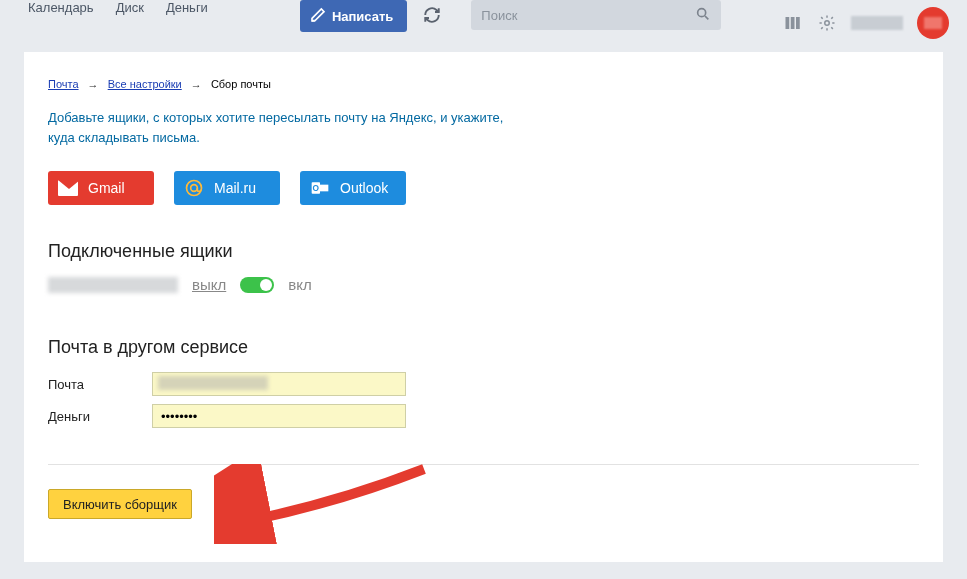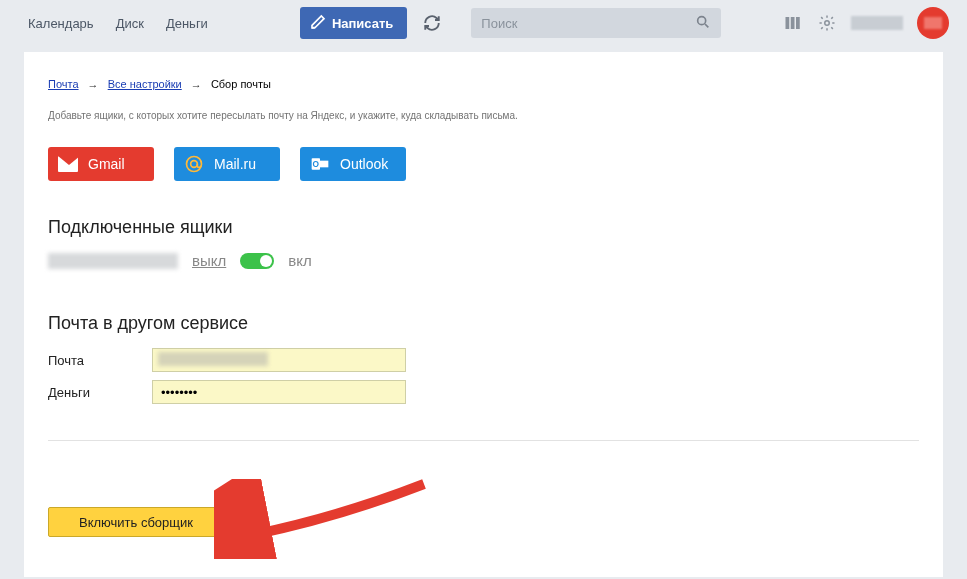--- a/index.html
+++ b/index.html
@@ -8,21 +8,20 @@
     background: #e8ebef;
     font-size: 13px;
     color: #333;
     width: 967px;
     height: 579px;
     overflow: hidden;
   }
   .topbar {
     height: 46px;
     display: flex;
-    align-items: center;
     padding: 0 18px 0 28px;
     gap: 0;
   }
   .top-link {
     color: #4c5766;
     font-size: 13px;
     margin-right: 22px;
     cursor: pointer;
   }
   .spacer-left { flex: 0 0 70px; }
@@ -116,22 +115,22 @@
     color: #000;
     margin-bottom: 18px;
   }
   .breadcrumb a {
     color: #1a3db3;
     text-decoration: underline;
     cursor: pointer;
   }
   .breadcrumb .arrow { margin: 0 6px; color: #222; }
   .intro {
-    font-size: 10px;
-    color: #737373;
+    font-size: 13px;
+    color: #0369a1;
     line-height: 1.5;
     margin-bottom: 24px;
     max-width: 480px;
   }
   .provider-row {
     display: flex;
     gap: 20px;
     margin-bottom: 36px;
   }
   .provider-btn {
@@ -240,24 +239,23 @@
     border: none;
     border-top: 1px solid #e2e2e2;
     margin: 36px 0 24px 0;
   }
   .submit-btn {
     background: #ffd23f;
     border: 1px solid #caa829;
     color: #222;
     font-size: 13px;
     height: 30px;
-    padding: 0 30px;
+    padding: 0 14px;
     border-radius: 2px;
     cursor: pointer;
-    margin-top: 42px;
   }
   .arrow-annotation {
     position: absolute;
     left: 190px;
     bottom: 18px;
     pointer-events: none;
   }
 </style>
 </head>
 <body>

